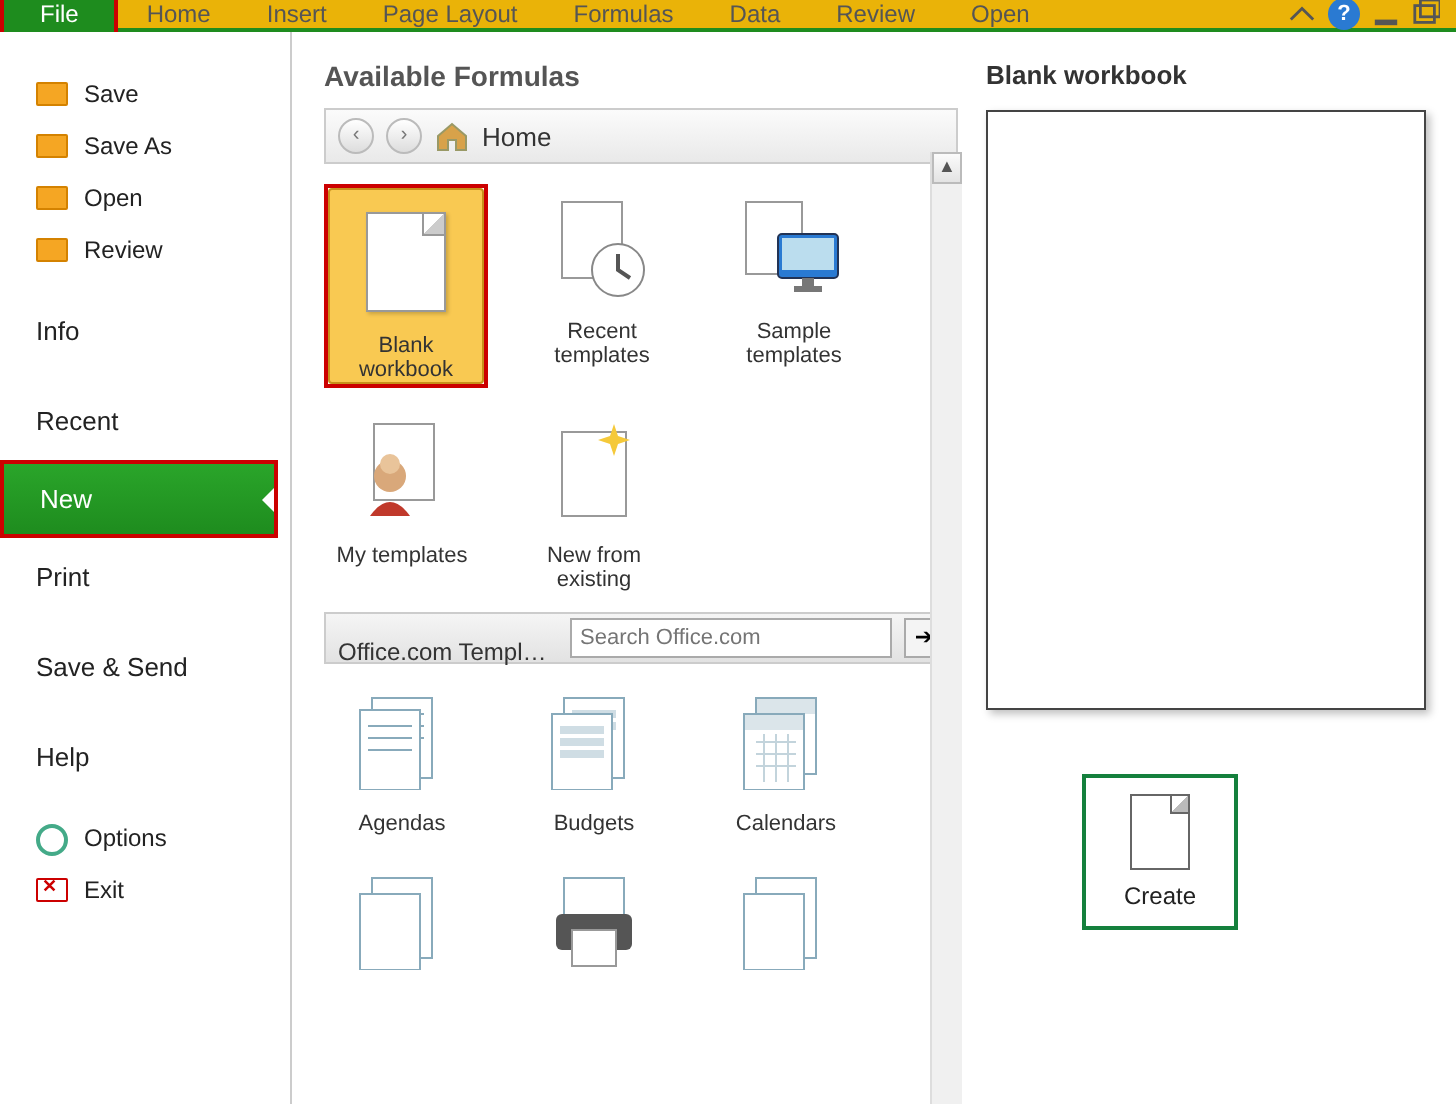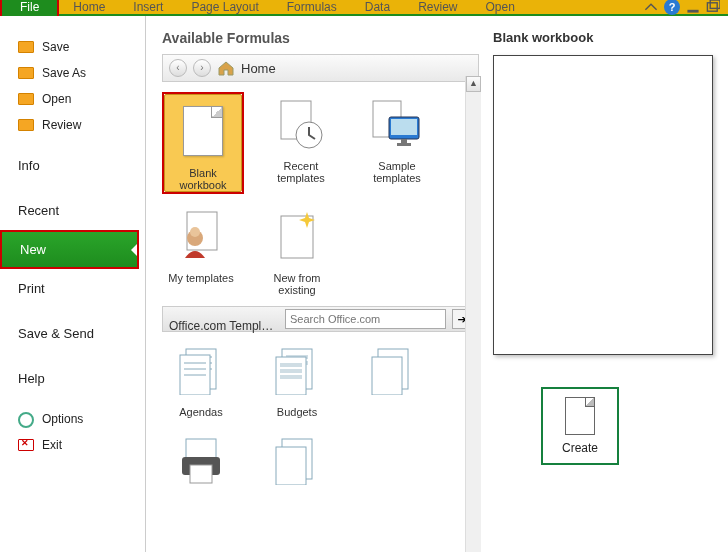--- a/index.html
+++ b/index.html
@@ -312,20 +312,39 @@
               <rect x="12" y="10" width="22" height="4" fill="#8ab" opacity=".4"></rect>
               <rect x="12" y="16" width="22" height="4" fill="#8ab" opacity=".4"></rect>
               <rect x="2" y="12" width="30" height="38" fill="#fff" stroke="#8ab"></rect>
               <rect x="6" y="18" width="22" height="4" fill="#8ab" opacity=".4"></rect>
               <rect x="6" y="24" width="22" height="4" fill="#8ab" opacity=".4"></rect>
               <rect x="6" y="30" width="22" height="4" fill="#8ab" opacity=".4"></rect>
             </svg>
           </div>
         <span>Budgets</span>
       </div>
+      <div class="tpl">
+        <div class="thumb">
+            <svg width="46" height="50" viewBox="0 0 46 50">
+              <rect x="8" y="4" width="30" height="38" fill="#fff" stroke="#8ab"></rect>
+              <rect x="8" y="4" width="30" height="8" fill="#8ab" opacity=".3"></rect>
+              <rect x="2" y="12" width="30" height="38" fill="#fff" stroke="#8ab"></rect>
+              <rect x="2" y="12" width="30" height="8" fill="#8ab" opacity=".3"></rect>
+              <g stroke="#8ab" opacity=".5">
+                <line x1="8" y1="26" x2="28" y2="26"></line>
+                <line x1="8" y1="32" x2="28" y2="32"></line>
+                <line x1="8" y1="38" x2="28" y2="38"></line>
+                <line x1="12" y1="22" x2="12" y2="46"></line>
+                <line x1="18" y1="22" x2="18" y2="46"></line>
+                <line x1="24" y1="22" x2="24" y2="46"></line>
+              </g>
+            </svg>
+          </div>
+        <span>Calendars</span>
+      </div>
 
       <div class="tpl">
           <div class="thumb">
             <svg width="46" height="50">
               <rect x="8" y="4" width="30" height="40" fill="#fff" stroke="#8ab"></rect>
               <rect x="2" y="12" width="30" height="38" fill="#fff" stroke="#8ab"></rect>
             </svg>
           </div>
         </div>
       <div class="tpl">

